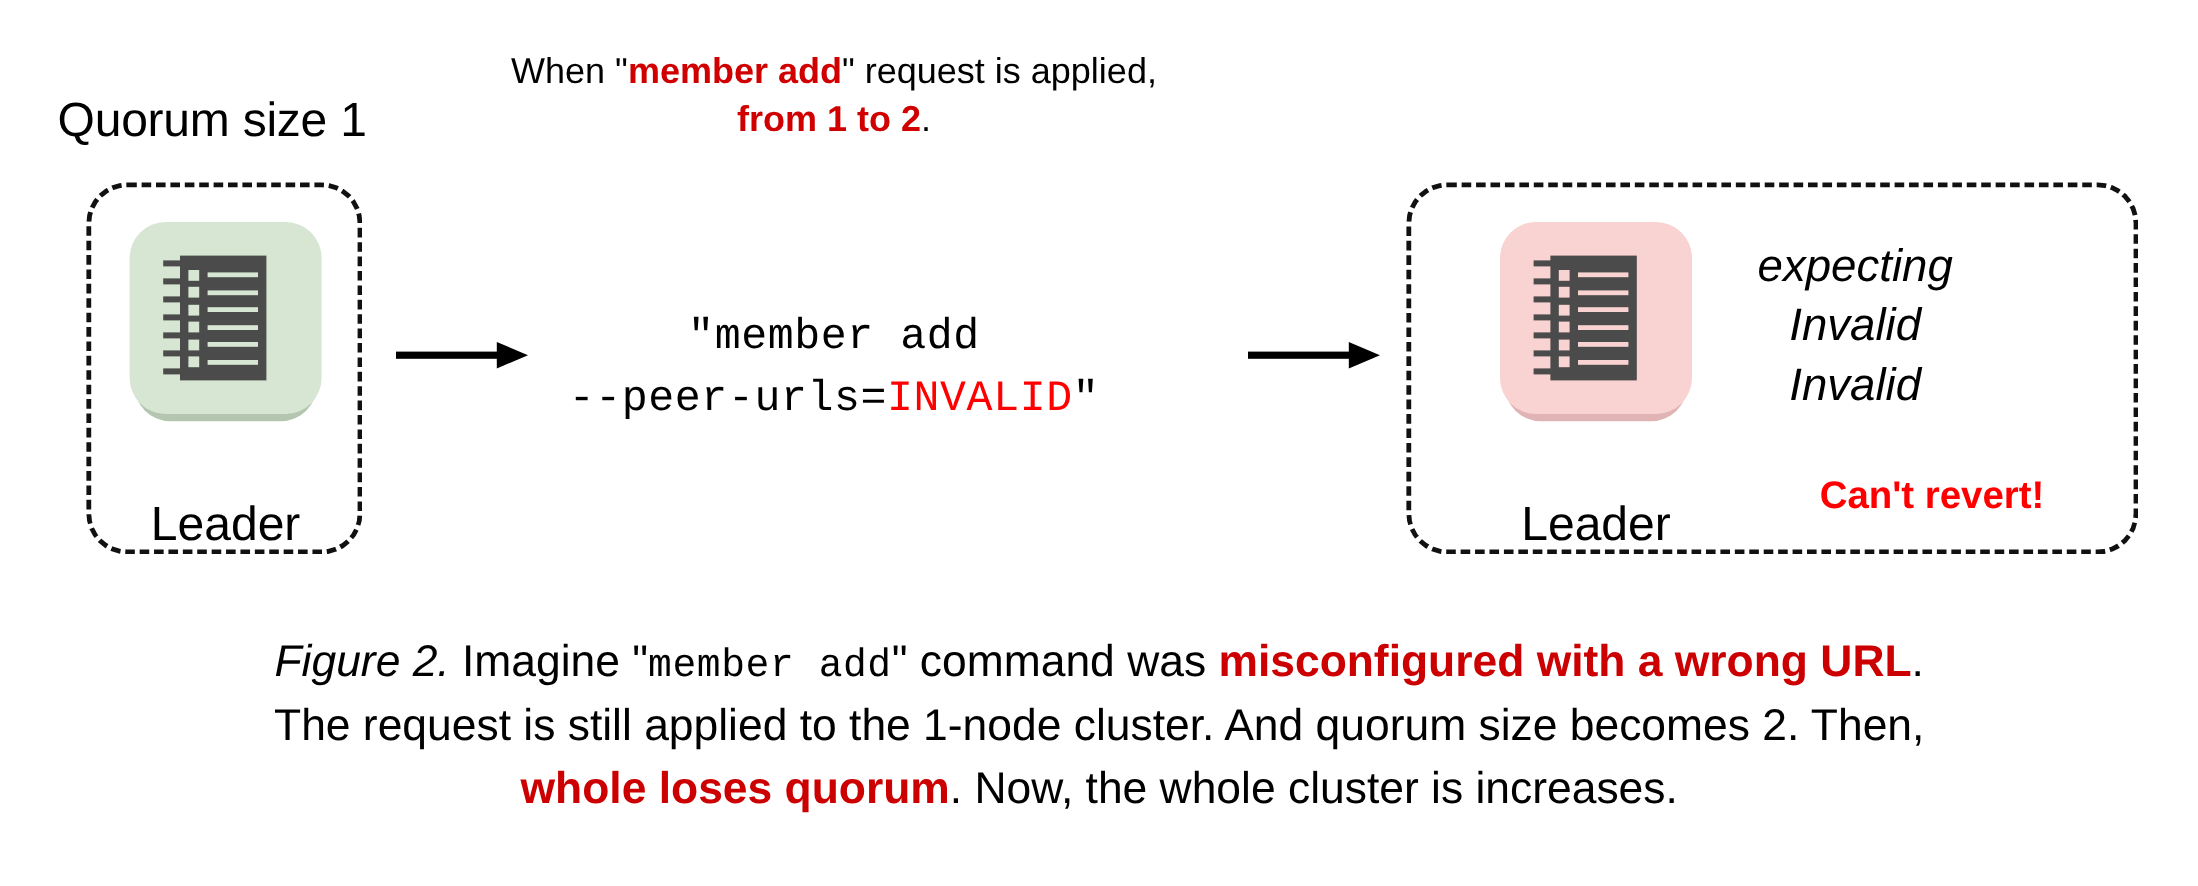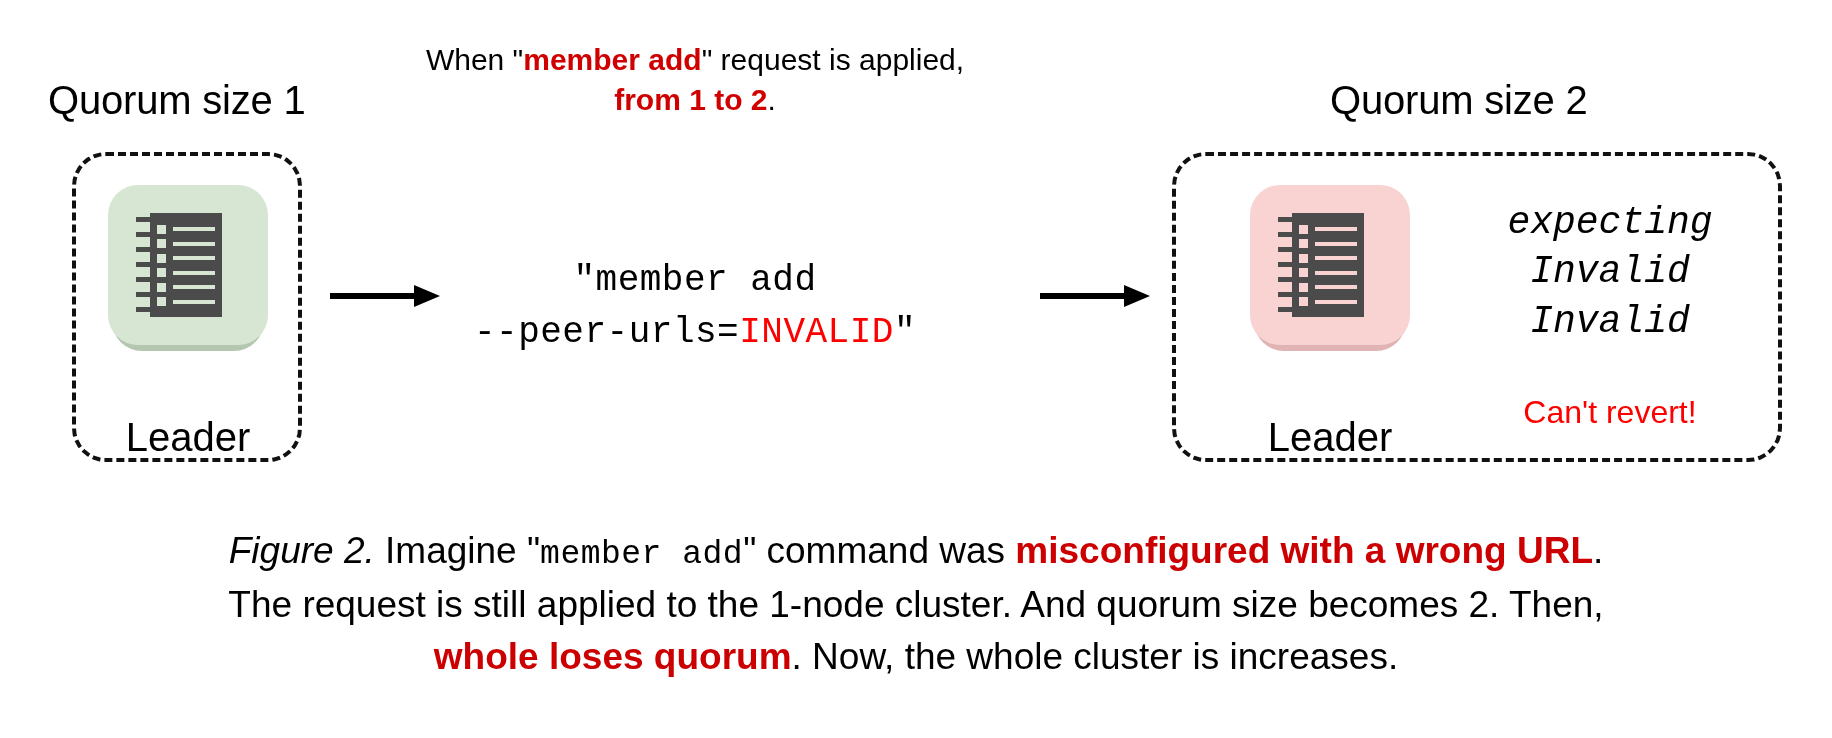--- a/index.html
+++ b/index.html
@@ -180,21 +180,21 @@
 
   
   .note-italic {
     font-style: italic;
     font-size: 38px;
     line-height: 1.30;
     text-align: center;
   }
   .note-alert {
     font-size: 32px;
-    font-weight: 400;
+    font-weight: 700;
     color: #ff0000;
     text-align: center;
   }
 
   
   .caption {
     position: absolute;
     left: 0;
     width: 1832px;
     text-align: center;
@@ -280,21 +280,20 @@
     <div>
       <span>--peer-urls=</span><span class="bad">INVALID</span><span>"</span>
     </div>
   </div>
 
   <div class="arrow" style="left:1040px; top:285px; width:110px;">
     <div class="shaft" style="width:86px;"></div>
     <div class="head" style="left:84px;"></div>
   </div>
 
-  <div class="txt quorum-label" style="left:1330px; top:80px;">Quorum size 2</div>
 
   <div class="cluster-box" style="left:1172px; top:152px; width:610px; height:310px;"></div>
 
   <div class="node pink" style="left:1250px; top:185px;">
     <div class="tile-shadow"></div>
     <div class="tile"></div>
     <div class="book">
       <div class="binding">
         <div class="tick" style="top:0px;"></div>
         <div class="tick" style="top:15px;"></div>
@@ -327,21 +326,21 @@
           </div>
         <div class="row">
             <span class="sq"></span>
             <span class="ln"></span>
           </div>
       </div>
     </div>
     <div class="node-label">Leader</div>
   </div>
 
-  <div class="center-block note-italic" style="left:1460px; top:198px; width:300px;font-family:Liberation Mono, monospace;">
+  <div class="center-block note-italic" style="left:1396px; top:198px; width:300px;">
     <div>expecting</div>
     <div>Invalid</div>
     <div>Invalid</div>
   </div>
 
   <div class="center-block note-alert" style="left:1460px; top:392px; width:300px;">Can't revert!</div>
 
   <div class="caption" style="top:525px;">
     <div>
       <span class="fignum">Figure 2.</span><span> Imagine "</span><code>member add</code><span>" command was </span><b>misconfigured with a wrong URL</b><span>.</span>

